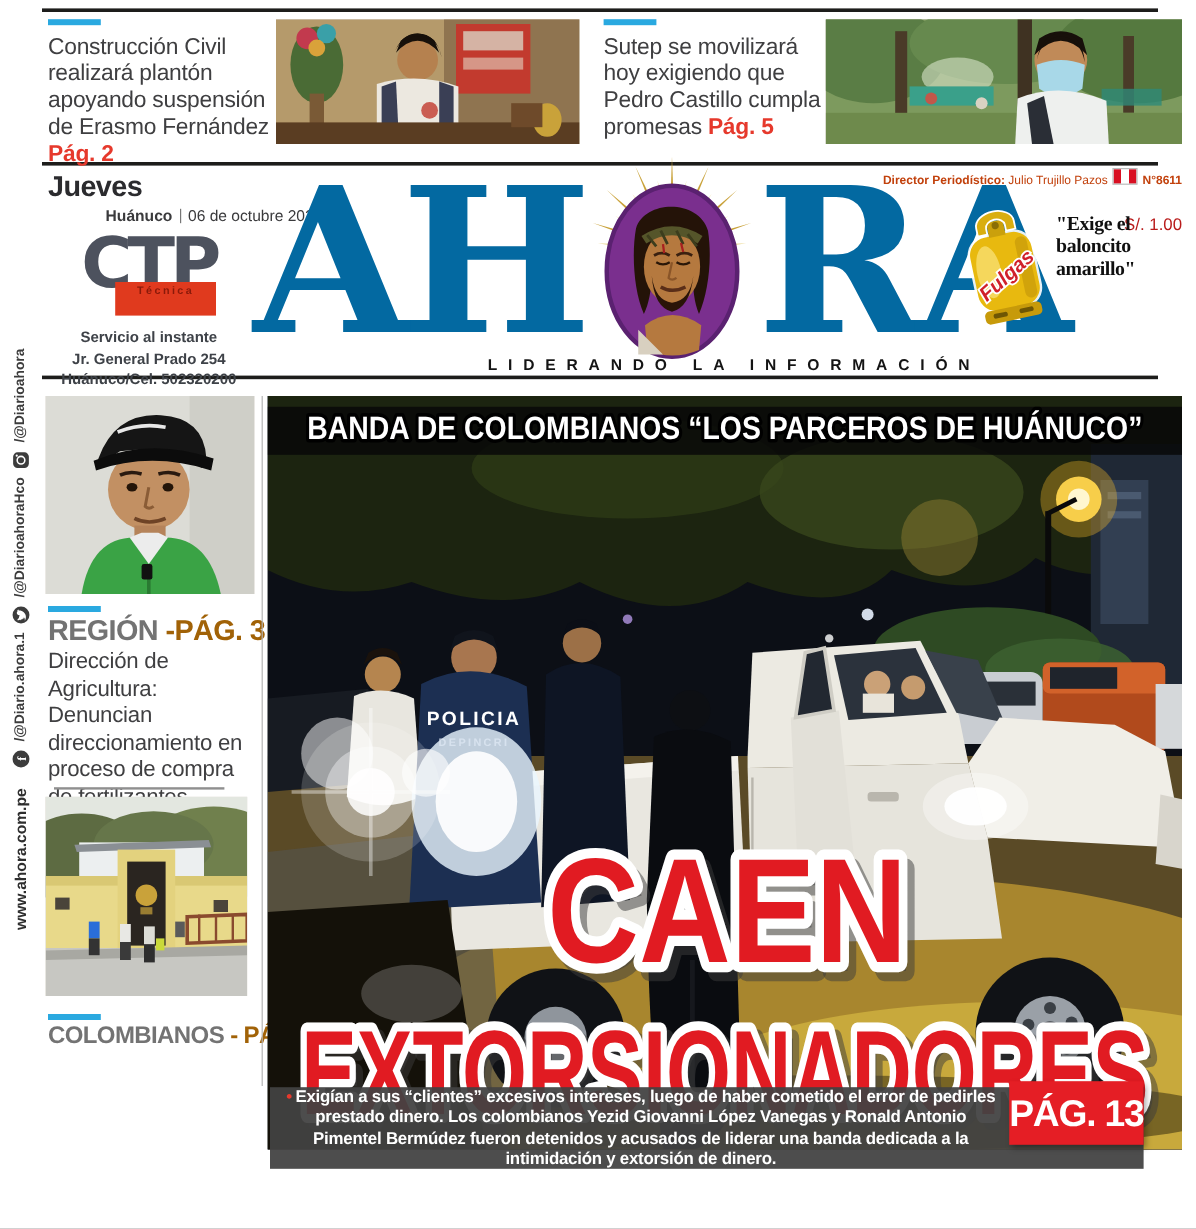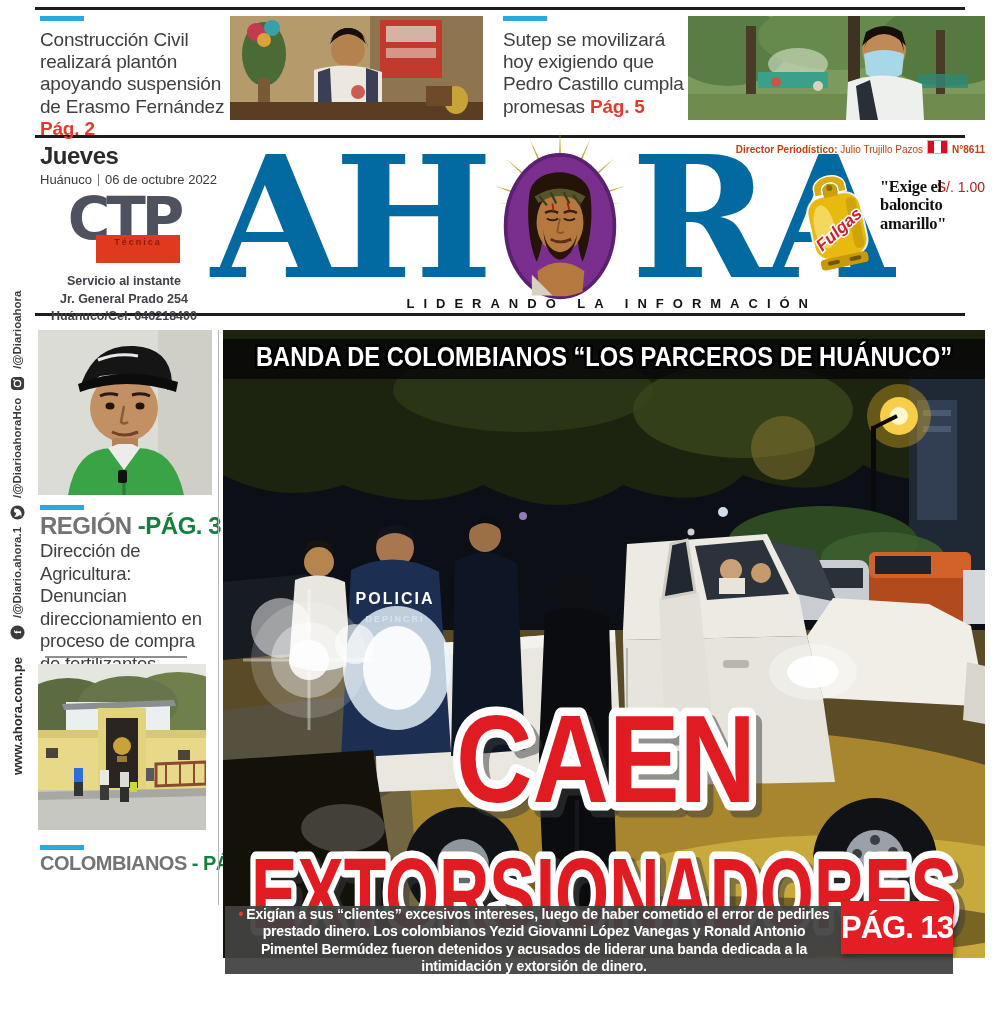--- a/index.html
+++ b/index.html
@@ -9,21 +9,21 @@
   .tick{width:44px;height:5px;background:#2aa9e0;margin-bottom:8px;}
   
   .story{position:absolute;width:192px;}
   .story-text{font-size:19px;line-height:1.17;color:#3f3f41;letter-spacing:-0.2px;}
   .page-label{color:#e6392c;font-weight:700;}
   .photo{position:absolute;overflow:hidden;background:#cfcac0;}
   .photo svg{display:block;width:100%;height:100%;}
   
   .day{position:absolute;left:40px;top:142px;font-size:24px;font-weight:700;color:#2b2b2e;letter-spacing:-0.5px;}
   .place-date{position:absolute;left:40px;top:172px;font-size:13px;color:#3a3a3c;}
-  .place{font-weight:400;}
+  .place{font-weight:700;margin-left:48px;}
   .pd-sep{display:inline-block;width:1px;height:12px;background:#777;margin:0 6px;vertical-align:-2px;}
   .ctp{position:absolute;left:38px;top:190px;width:172px;text-align:center;}
   .ctp-logo{font-family:"DejaVu Sans",sans-serif;font-size:58px;font-weight:700;color:#4d525e;letter-spacing:-4px;line-height:1;}
   .ctp-bar{position:relative;margin:-13px 0 0 58px;width:84px;height:28px;background:#e03a1e;color:#8a1a0a;
            font-size:9px;font-weight:700;line-height:14px;letter-spacing:2px;text-align:center;}
   .ctp-lines{margin-top:10px;font-size:12.5px;font-weight:700;color:#3e4248;line-height:1.4;}
   .masthead{position:absolute;left:213px;top:136px;width:672px;height:164px;display:flex;align-items:center;justify-content:center;}
   .m-letters{font-family:"DejaVu Serif",serif;font-weight:700;font-size:168px;line-height:1;color:#0369a1;letter-spacing:-7px;}
   .medallion{width:150px;height:188px;margin:-14px -4px 0 -1px;flex:none;}
   .medallion svg{width:100%;height:100%;display:block;}
@@ -40,21 +40,21 @@
   
   .social-strip{position:absolute;left:4px;top:295px;width:26px;height:480px;}
   .social-inner{position:absolute;top:0;left:0;width:480px;height:26px;transform:rotate(-90deg) translateX(-480px);
                 transform-origin:top left;display:flex;align-items:center;gap:7px;}
   .handle{font-size:11.5px;font-weight:700;color:#3c3c3c;white-space:nowrap;}
   .website{font-size:13px;font-weight:700;color:#2e2e2e;white-space:nowrap;margin-right:10px;}
   .s-icon{width:15px;height:15px;flex:none;}
   .s-icon svg{display:block;width:100%;height:100%;}
   
   .side-head{white-space:nowrap;font-weight:700;letter-spacing:-0.5px;}
-  .blue{color:#737373;} .red{color:#15803d;}
+  .blue{color:#737373;} .red{color:#a16207;}
   .side-text{font-size:18.5px;line-height:1.22;color:#3f3f41;letter-spacing:-0.2px;}
   .divider{position:absolute;left:45px;top:656px;width:142px;height:2px;background:#8f8f8f;}
   .vline{position:absolute;left:218px;top:330px;width:1px;height:575px;background:#b5b5b5;}
   
   .main-photo{position:absolute;left:223px;top:330px;width:762px;height:628px;background:#0c0f16;overflow:hidden;}
   .main-photo>svg.scene{position:absolute;left:0;top:0;width:762px;height:628px;}
   .kicker-bar{position:absolute;left:0;top:9px;width:762px;height:40px;background:rgba(8,8,8,0.85);}
   .kicker-svg{position:absolute;left:0;top:3px;width:762px;height:46px;overflow:visible;}
   .headline-svg{position:absolute;left:0;top:352px;width:762px;height:276px;overflow:visible;}
   
@@ -138,21 +138,21 @@
   <div class="day">Jueves</div>
   <div class="place-date">
     <span class="place">Huánuco</span><span class="pd-sep"></span><span>06 de octubre 2022</span>
   </div>
   <div class="ctp">
     <div class="ctp-logo">CTP</div>
     <div class="ctp-bar">Técnica</div>
     <div class="ctp-lines">
       <div>Servicio al instante</div>
       <div>Jr. General Prado 254</div>
-      <div>Huánuco/Cel. 646218400</div>
+      <div>Huánuco/Cel. 502320200</div>
     </div>
   </div>
 
   <div class="masthead">
     <span class="m-letters">AH</span>
     <span class="medallion">
       <svg viewBox="0 0 160 200">
         <g fill="#c9a23a">
           <polygon points="77,96 83,96 80,14" transform="rotate(0 80 96)"></polygon>
           <polygon points="77.5,96 82.5,96 80,34" transform="rotate(12 80 96)" fill="#e3c96a"></polygon>

